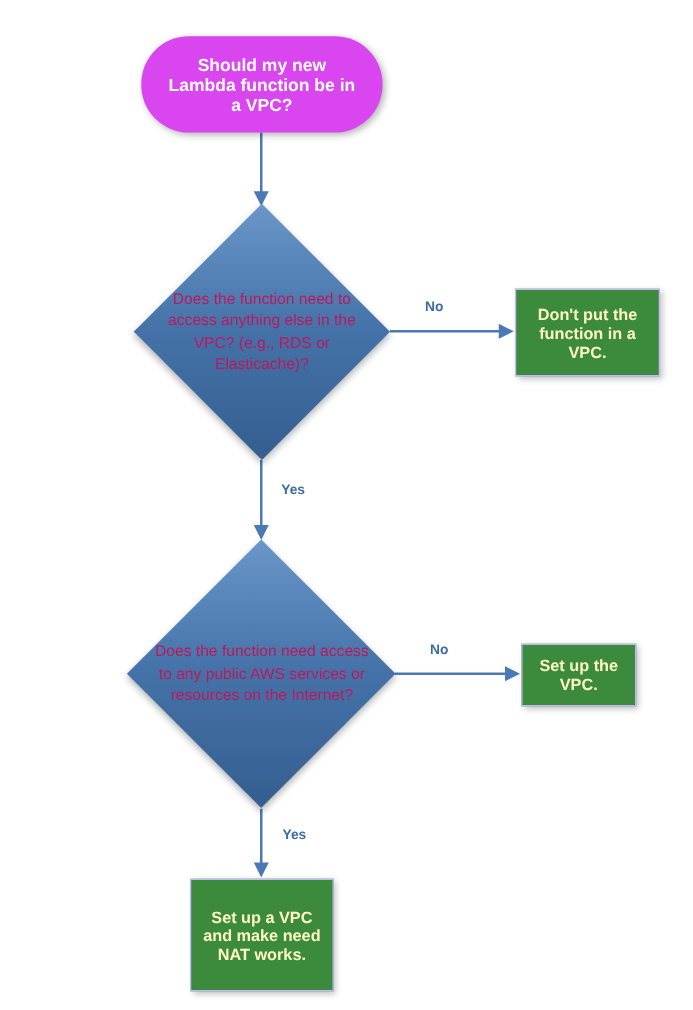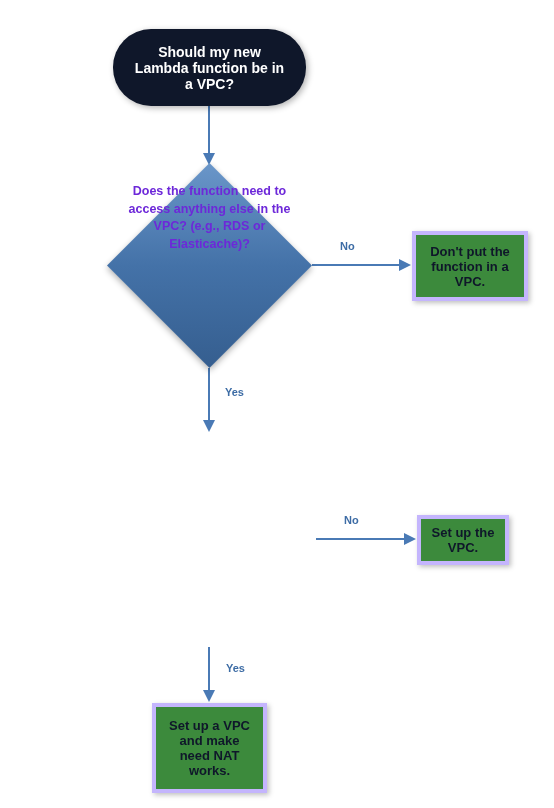--- a/index.html
+++ b/index.html
@@ -18,64 +18,65 @@
       position: absolute;
       width: 100%;
       height: 100%;
     }
     .start-node {
       position: absolute;
       left: 113px;
       top: 29px;
       width: 193px;
       height: 77px;
-      background: #0f172a;
+      background: #d946ef;
       border-radius: 38px;
       display: flex;
       align-items: center;
       justify-content: center;
       text-align: center;
       color: #ffffff;
       font-weight: bold;
       font-size: 14px;
       padding: 10px 20px;
       box-shadow: 2px 2px 6px rgba(0,0,0,0.3);
     }
     .decision-node {
       position: absolute;
       display: flex;
+      align-items: center;
       justify-content: center;
       text-align: center;
-      color: #6d28d9;
-      font-weight: bold;
+      color: #be185d;
+      font-weight: normal;
       font-size: 12.5px;
     }
     .diamond {
       position: absolute;
       width: 100%;
       height: 100%;
       transform: rotate(45deg);
       background: linear-gradient(135deg, #6a96c9 0%, #4472a8 50%, #355e8f 100%);
       box-shadow: 2px 2px 6px rgba(0,0,0,0.3);
     }
     .decision-text {
       position: relative;
       z-index: 1;
       padding: 20px;
       line-height: 1.4;
     }
     .action-node {
       position: absolute;
       background: #3c8a3c;
-      border: 4px solid #c4b5fd;
+      border: 1px solid #c4b5fd;
       display: flex;
       align-items: center;
       justify-content: center;
       text-align: center;
-      color: #0f172a;
+      color: #fef9c3;
       font-weight: bold;
       font-size: 13px;
       padding: 8px;
       box-shadow: 2px 2px 5px rgba(0,0,0,0.25);
     }
     .connector-label {
       position: absolute;
       color: #3d6ca5;
       font-weight: bold;
       font-size: 11px;
@@ -129,20 +130,24 @@
     <div class="decision-text">Does the function need to access anything else in the VPC? (e.g., RDS or Elasticache)?</div>
   </div>
 
   <div class="connector-label" style="left:340px; top:240px;">No</div>
   <div class="connector-label" style="left:225px; top:386px;">Yes</div>
 
   <div class="action-node" style="left:412px; top:231px; width:116px; height:70px;">
     <span>Don't put the function in a VPC.</span>
   </div>
 
+  <div class="decision-node" style="left:102px; top:432px; width:215px; height:215px;">
+    <div class="diamond" style="width:152px; height:152px; left:31px; top:31px;"></div>
+    <div class="decision-text">Does the function need access to any public AWS services or resources on the Internet?</div>
+  </div>
 
   <div class="connector-label" style="left:344px; top:514px;">No</div>
   <div class="connector-label" style="left:226px; top:662px;">Yes</div>
 
   <div class="action-node" style="left:417px; top:515px; width:92px; height:50px;">
     <span>Set up the VPC.</span>
   </div>
 
   <div class="action-node" style="left:152px; top:703px; width:115px; height:90px;">
     <span>Set up a VPC and make need NAT works.</span>

